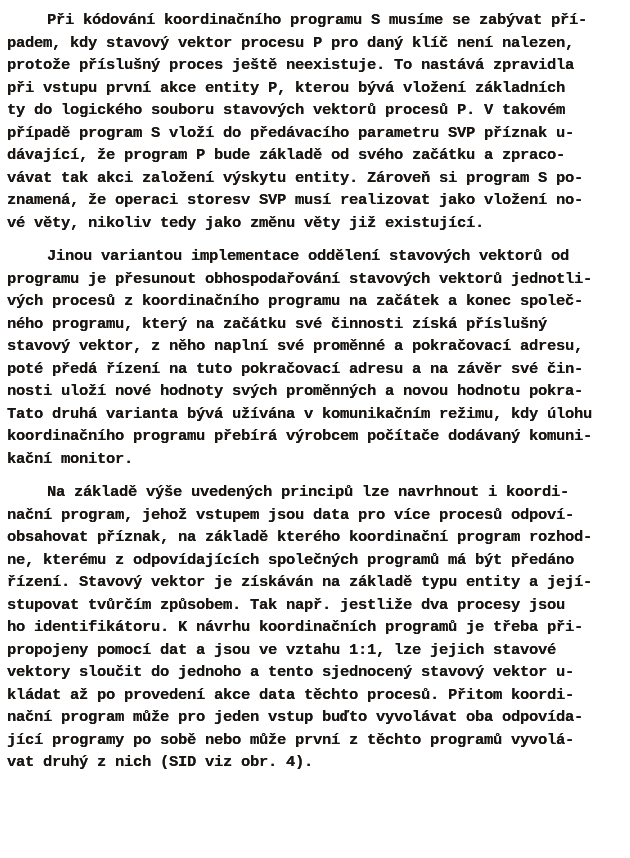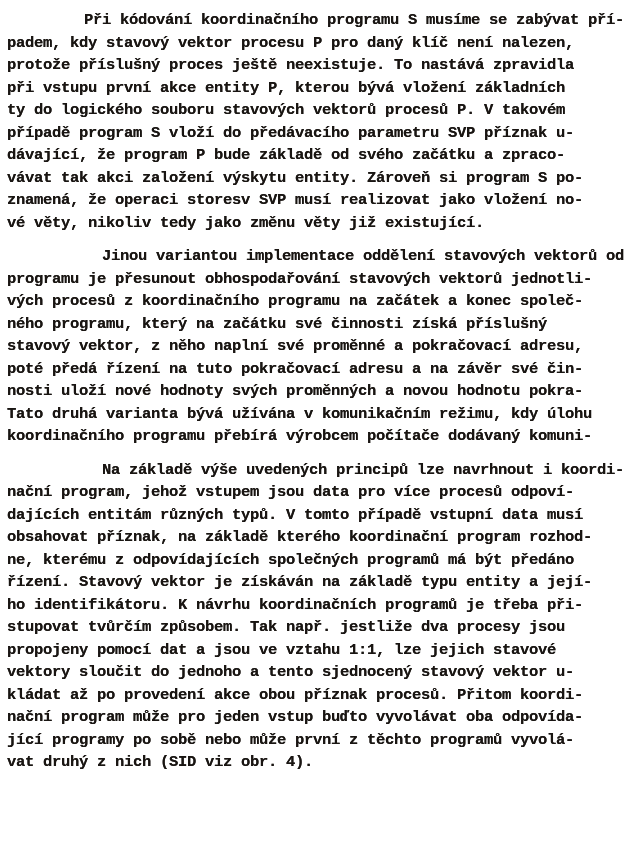--- a/index.html
+++ b/index.html
@@ -28,21 +28,20 @@
       font-size: 15.5px;
       font-weight: 700;
       line-height: 22.5px;
       letter-spacing: -0.3px;
       color: #191512;
       white-space: pre;
       text-shadow: 0 0 0.6px rgba(25, 21, 18, 0.85);
     }
     .first {
       text-indent: 40px;
-      text-align: right;
     }
   </style>
 </head>
 <body>
 
 <div class="page">
 
   <div class="para">
     <div class="line first">Při kódování koordinačního programu S musíme se zabývat pří-</div>
     <div class="line">padem, kdy stavový vektor procesu P pro daný klíč není nalezen,</div>
@@ -59,32 +58,32 @@
   <div class="para">
     <div class="line first">Jinou variantou implementace oddělení stavových vektorů od</div>
     <div class="line">programu je přesunout obhospodařování stavových vektorů jednotli-</div>
     <div class="line">vých procesů z koordinačního programu na začátek a konec společ-</div>
     <div class="line">ného programu, který na začátku své činnosti získá příslušný</div>
     <div class="line">stavový vektor, z něho naplní své proměnné a pokračovací adresu,</div>
     <div class="line">poté předá řízení na tuto pokračovací adresu a na závěr své čin-</div>
     <div class="line">nosti uloží nové hodnoty svých proměnných a novou hodnotu pokra-</div>
     <div class="line">Tato druhá varianta bývá užívána v komunikačním režimu, kdy úlohu</div>
     <div class="line">koordinačního programu přebírá výrobcem počítače dodávaný komuni-</div>
+    <div class="line">kační monitor.</div>
   </div>
 
   <div class="para">
     <div class="line first">Na základě výše uvedených principů lze navrhnout i koordi-</div>
     <div class="line">nační program, jehož vstupem jsou data pro více procesů odpoví-</div>
-    <div class="line">dajících entitám různých typů. V tomto případě vstupní data musí</div>
     <div class="line">obsahovat příznak, na základě kterého koordinační program rozhod-</div>
     <div class="line">ne, kterému z odpovídajících společných programů má být předáno</div>
     <div class="line">řízení. Stavový vektor je získáván na základě typu entity a její-</div>
+    <div class="line">stupovat tvůrčím způsobem. Tak např. jestliže dva procesy jsou</div>
     <div class="line">ho identifikátoru. K návrhu koordinačních programů je třeba při-</div>
-    <div class="line">stupovat tvůrčím způsobem. Tak např. jestliže dva procesy jsou</div>
     <div class="line">propojeny pomocí dat a jsou ve vztahu 1:1, lze jejich stavové</div>
     <div class="line">vektory sloučit do jednoho a tento sjednocený stavový vektor u-</div>
-    <div class="line">kládat až po provedení akce obou příznak procesů. Přitom koordi-</div>
+    <div class="line">kládat až po provedení akce data těchto procesů. Přitom koordi-</div>
     <div class="line">nační program může pro jeden vstup buďto vyvolávat oba odpovída-</div>
     <div class="line">jící programy po sobě nebo může první z těchto programů vyvolá-</div>
     <div class="line">vat druhý z nich (SID viz obr. 4).</div>
   </div>
 
 </div>
 
 </body></html>

